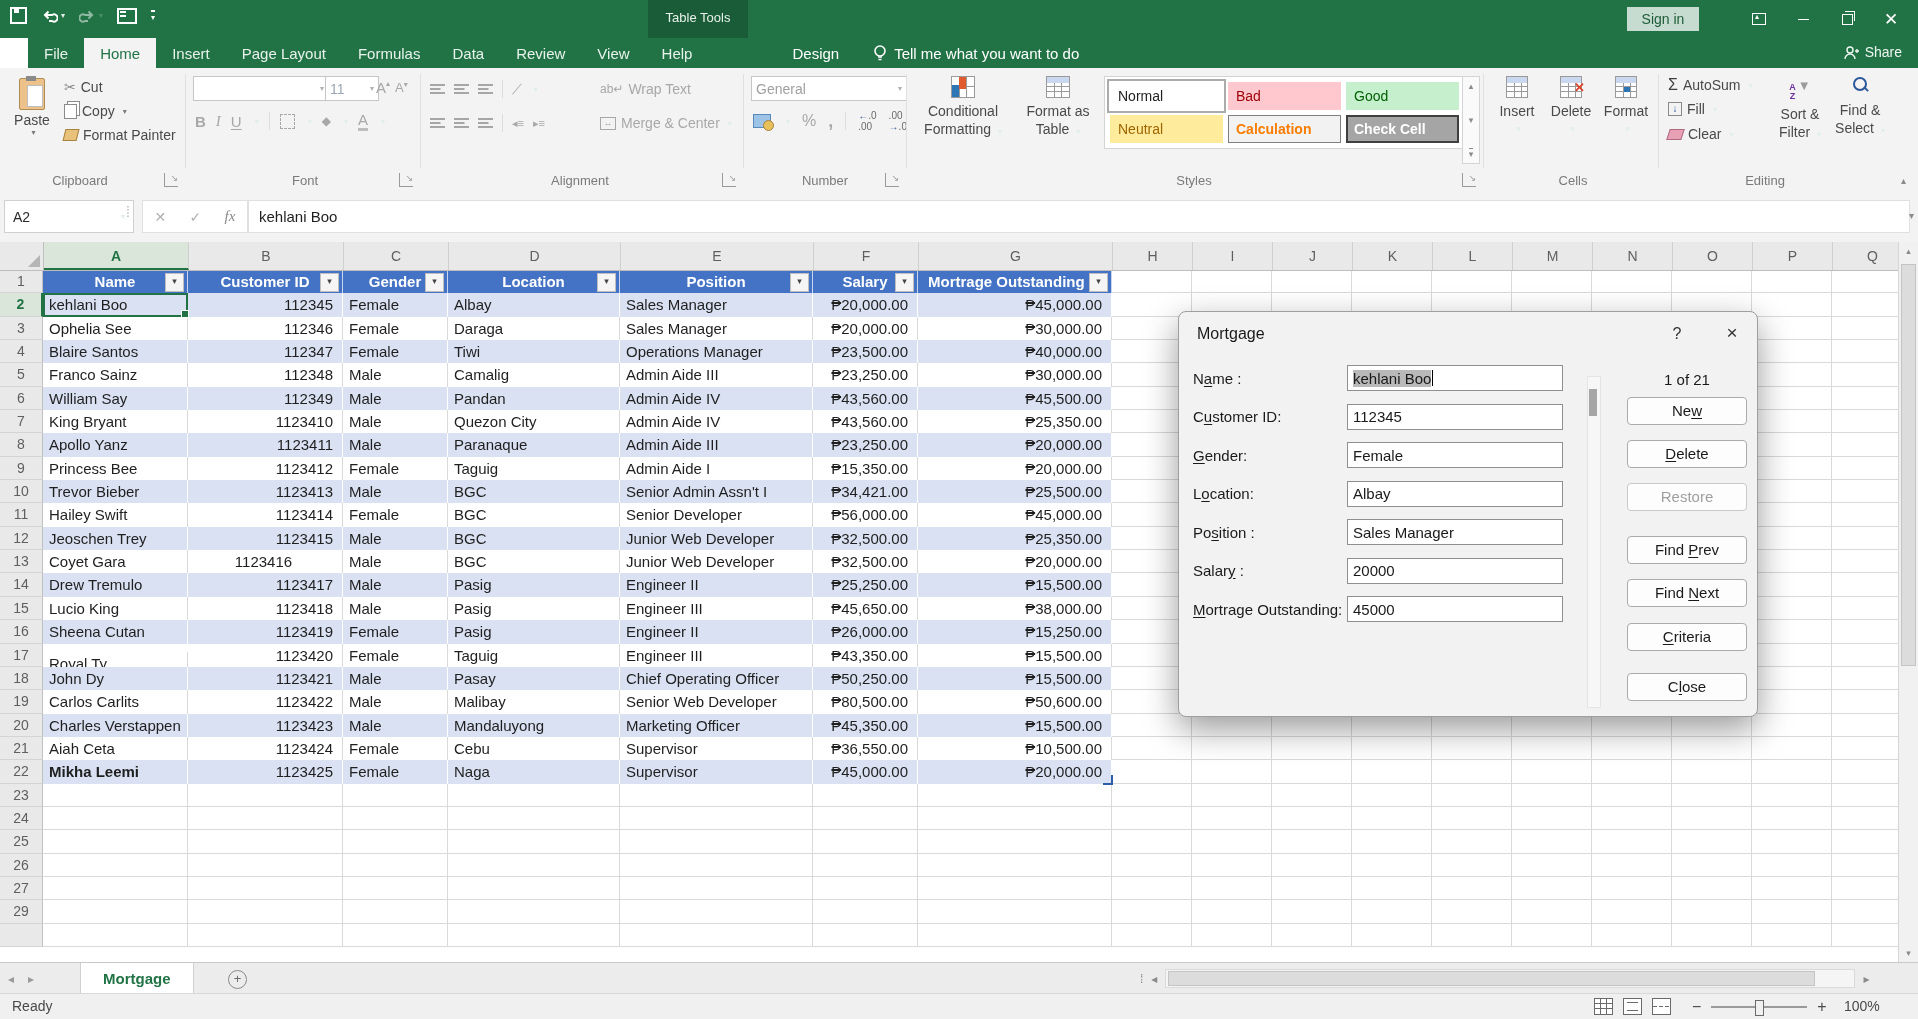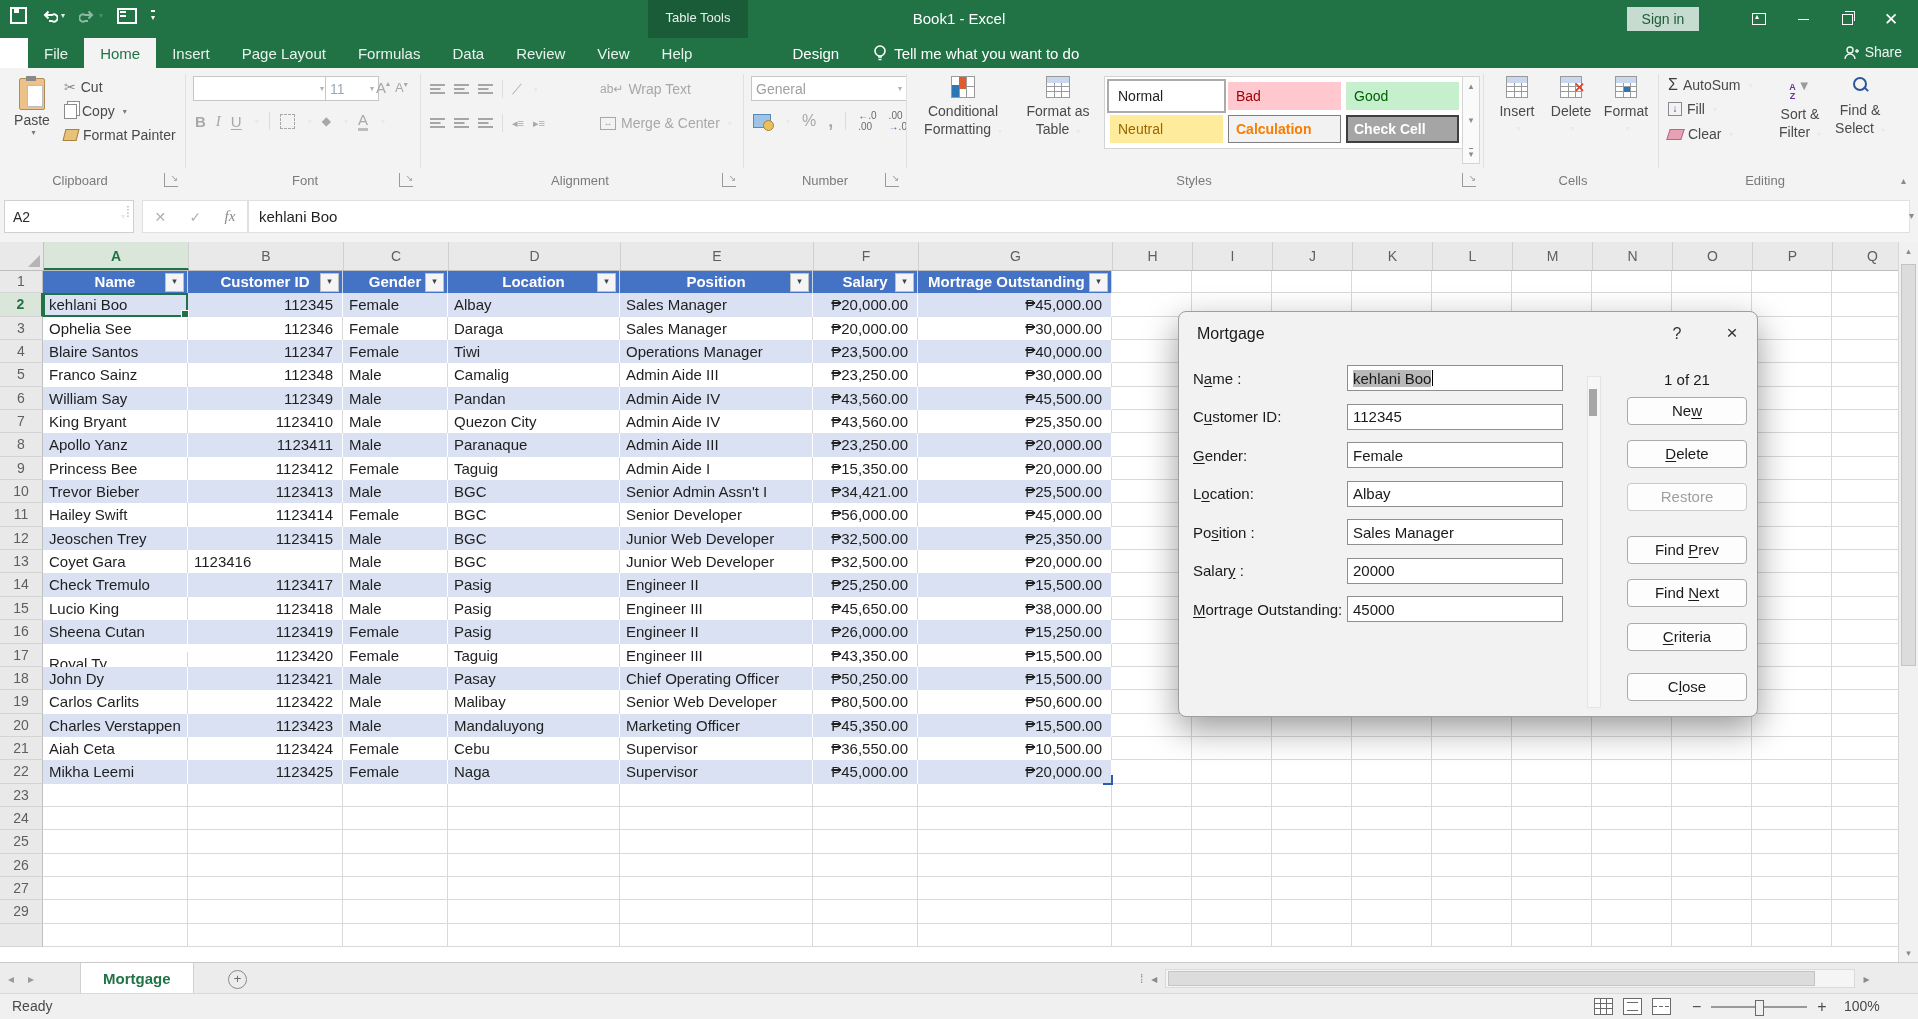--- a/index.html
+++ b/index.html
@@ -167,21 +167,20 @@
   .dlg-btn.off{color:#9f9f9f;border-color:#c9c9c9;}
   u{text-underline-offset:2px;}
   :root{--accent:#217346;--tblhdr:#4472C4;--band:#D9E1F2;}
 </style>
 </head>
 <body>
 
 <div id="titlebar">
   <div id="ctx-block"></div>
   <div id="ctx-label">Table Tools</div>
-  <div id="app-title">Book1 - Excel</div>
   <div id="qat">
     <span class="qat-btn">
         <span id="save-ico"></span>
       </span>
     <span class="qat-btn">
       <svg width="17" height="15">
           <path d="M4 7 H11 A3.6 3.6 0 1 1 11 13 H8" fill="none" stroke="#fff" stroke-width="2"></path>
           <path d="M7.5 3.5 L4 7 L7.5 10.5" fill="none" stroke="#fff" stroke-width="2"></path>
         </svg>
       <span class="dd">▾</span>
@@ -695,40 +694,40 @@
       <div class="cell empty" style="width: 80px; flex-basis: 80px;"></div>
       <div class="cell empty" style="width: 80px; flex-basis: 80px;"></div>
       <div class="cell empty" style="width: 80px; flex-basis: 80px;"></div>
       <div class="cell empty" style="width: 80px; flex-basis: 80px;"></div>
       <div class="cell empty" style="width: 80px; flex-basis: 80px;"></div>
       <div class="cell empty" style="width: 80px; flex-basis: 80px;"></div>
     </div>
     <div class="grid-row">
       <div class="row-hdr">13</div>
       <div class="cell plain" style="width: 145px; flex-basis: 145px; text-align: left;">Coyet Gara</div>
-      <div class="cell plain num" style="width: 155px; flex-basis: 155px; text-align: left;">1123416</div>
+      <div class="cell plain num" style="width: 155px; flex-basis: 155px; text-align: center;">1123416</div>
       <div class="cell plain" style="width: 105px; flex-basis: 105px; text-align: left;">Male</div>
       <div class="cell plain" style="width: 172px; flex-basis: 172px; text-align: left;">BGC</div>
       <div class="cell plain" style="width: 193px; flex-basis: 193px; text-align: left;">Junior Web Developer</div>
       <div class="cell plain num" style="width: 105px; flex-basis: 105px; text-align: right;">₱32,500.00</div>
       <div class="cell plain num" style="width: 194px; flex-basis: 194px; text-align: right;">₱20,000.00</div>
       <div class="cell empty" style="width: 80px; flex-basis: 80px;"></div>
       <div class="cell empty" style="width: 80px; flex-basis: 80px;"></div>
       <div class="cell empty" style="width: 80px; flex-basis: 80px;"></div>
       <div class="cell empty" style="width: 80px; flex-basis: 80px;"></div>
       <div class="cell empty" style="width: 80px; flex-basis: 80px;"></div>
       <div class="cell empty" style="width: 80px; flex-basis: 80px;"></div>
       <div class="cell empty" style="width: 80px; flex-basis: 80px;"></div>
       <div class="cell empty" style="width: 80px; flex-basis: 80px;"></div>
       <div class="cell empty" style="width: 80px; flex-basis: 80px;"></div>
       <div class="cell empty" style="width: 80px; flex-basis: 80px;"></div>
     </div>
     <div class="grid-row">
       <div class="row-hdr">14</div>
-      <div class="cell band" style="width: 145px; flex-basis: 145px; text-align: left;">Check Tremulo</div>
+      <div class="cell band" style="width: 145px; flex-basis: 145px; text-align: left;">Drew Tremulo</div>
       <div class="cell band num" style="width: 155px; flex-basis: 155px; text-align: right;">1123417</div>
       <div class="cell band" style="width: 105px; flex-basis: 105px; text-align: left;">Male</div>
       <div class="cell band" style="width: 172px; flex-basis: 172px; text-align: left;">Pasig</div>
       <div class="cell band" style="width: 193px; flex-basis: 193px; text-align: left;">Engineer II</div>
       <div class="cell band num" style="width: 105px; flex-basis: 105px; text-align: right;">₱25,250.00</div>
       <div class="cell band num" style="width: 194px; flex-basis: 194px; text-align: right;">₱15,500.00</div>
       <div class="cell empty" style="width: 80px; flex-basis: 80px;"></div>
       <div class="cell empty" style="width: 80px; flex-basis: 80px;"></div>
       <div class="cell empty" style="width: 80px; flex-basis: 80px;"></div>
       <div class="cell empty" style="width: 80px; flex-basis: 80px;"></div>
@@ -874,21 +873,21 @@
       <div class="cell empty" style="width: 80px; flex-basis: 80px;"></div>
       <div class="cell empty" style="width: 80px; flex-basis: 80px;"></div>
       <div class="cell empty" style="width: 80px; flex-basis: 80px;"></div>
       <div class="cell empty" style="width: 80px; flex-basis: 80px;"></div>
       <div class="cell empty" style="width: 80px; flex-basis: 80px;"></div>
       <div class="cell empty" style="width: 80px; flex-basis: 80px;"></div>
       <div class="cell empty" style="width: 80px; flex-basis: 80px;"></div>
     </div>
     <div class="grid-row">
       <div class="row-hdr">22</div>
-      <div class="cell band" style="width: 145px; flex-basis: 145px; text-align: left;">Mikha Leemi</div>
+      <div class="cell band" style="width: 145px; flex-basis: 145px; text-align: left; font-weight: bold;">Mikha Leemi</div>
       <div class="cell band num" style="width: 155px; flex-basis: 155px; text-align: right;">1123425</div>
       <div class="cell band" style="width: 105px; flex-basis: 105px; text-align: left;">Female</div>
       <div class="cell band" style="width: 172px; flex-basis: 172px; text-align: left;">Naga</div>
       <div class="cell band" style="width: 193px; flex-basis: 193px; text-align: left;">Supervisor</div>
       <div class="cell band num" style="width: 105px; flex-basis: 105px; text-align: right;">₱45,000.00</div>
       <div class="cell band num" style="width: 194px; flex-basis: 194px; text-align: right;">₱20,000.00</div>
       <div class="cell empty" style="width: 80px; flex-basis: 80px;"></div>
       <div class="cell empty" style="width: 80px; flex-basis: 80px;"></div>
       <div class="cell empty" style="width: 80px; flex-basis: 80px;"></div>
       <div class="cell empty" style="width: 80px; flex-basis: 80px;"></div>

